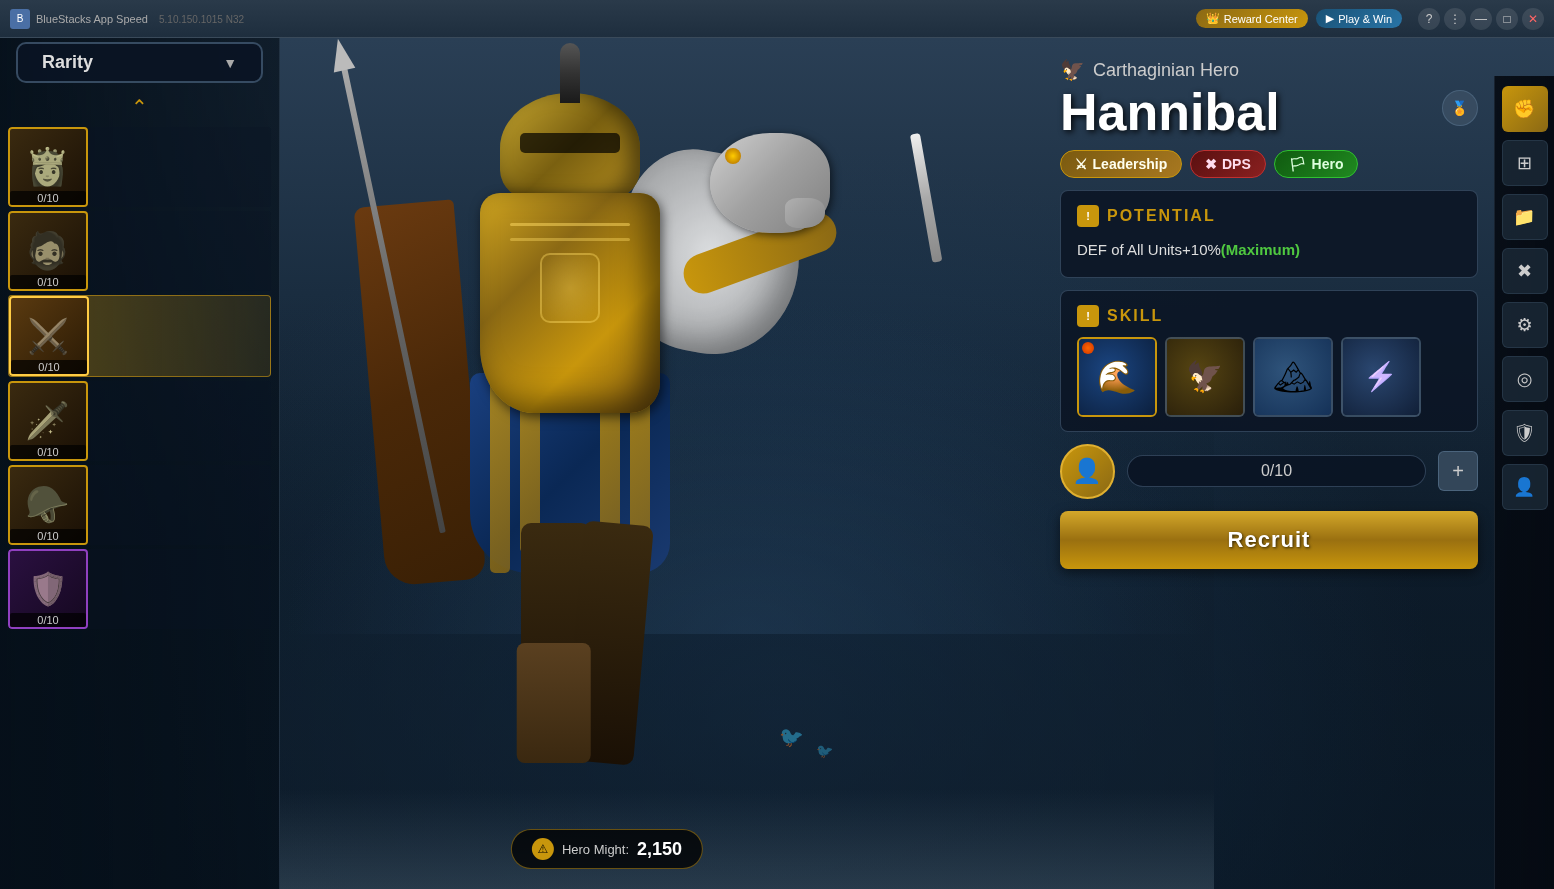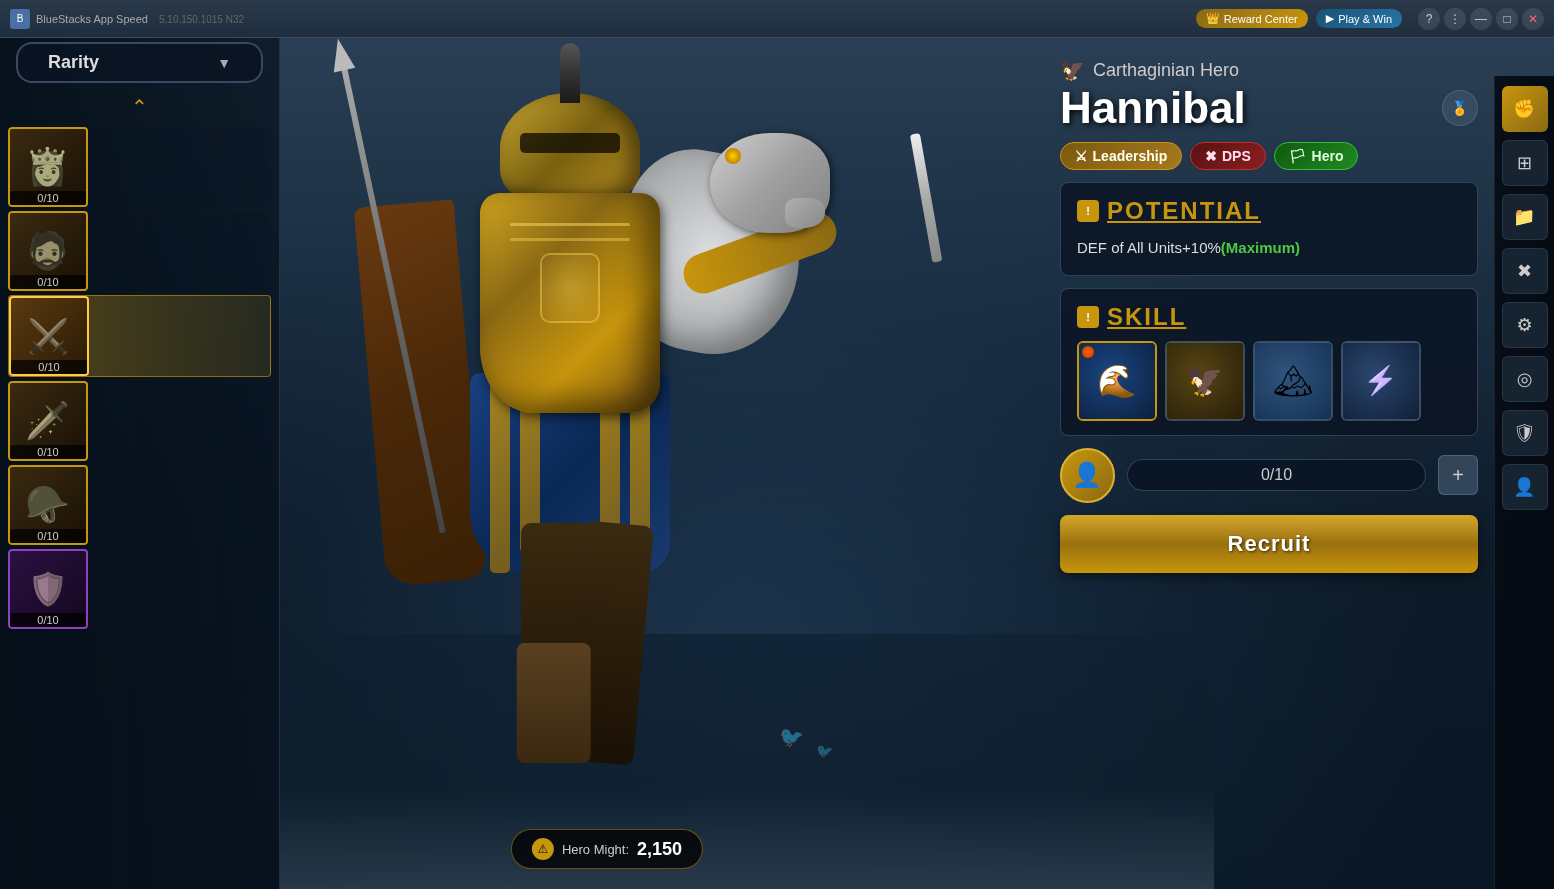--- a/index.html
+++ b/index.html
@@ -132,22 +132,22 @@
       color: #fff;
       text-shadow: 2px 2px 4px rgba(0,0,0,0.8);
       letter-spacing: 2px;
     }
 
     
     .rarity-dropdown {
       margin: 4px 16px 8px;
       background: rgba(10,20,35,0.9);
       border: 2px solid rgba(100,130,160,0.5);
-      border-radius: 16px;
-      padding: 8px 30px;
+      border-radius: 10px;
+      padding: 8px 24px;
       display: flex;
       align-items: center;
       justify-content: space-between;
       cursor: pointer;
     }
     .rarity-label {
       font-size: 18px;
       color: #ddd;
       font-weight: 600;
     }
@@ -295,21 +295,21 @@
       gap: 8px;
     }
     .hero-subtitle-icon {
       font-size: 20px;
     }
     .hero-subtitle-text {
       font-size: 18px;
       color: #ccc;
     }
     .hero-name {
-      font-size: 44px;
+      font-size: 52px;
       font-weight: bold;
       color: #fff;
       text-shadow: 2px 2px 6px rgba(0,0,0,0.9);
       line-height: 1;
     }
     .rank-icon {
       position: absolute;
       right: 0; top: 0;
       width: 36px; height: 36px;
       background: rgba(60,80,100,0.8);
@@ -370,25 +370,24 @@
     .card-header-icon {
       width: 22px; height: 22px;
       background: #c8960c;
       border-radius: 4px;
       display: flex; align-items: center; justify-content: center;
       font-size: 11px;
       color: #fff;
       font-weight: bold;
     }
     .card-title {
-      font-size: 24px;
+      font-size: 16px;
       font-weight: bold;
       color: #c8960c;
       letter-spacing: 2px;
-      text-decoration: underline;
     }
 
     .potential-text {
       color: #ddd;
       font-size: 15px;
       line-height: 1.7;
     }
     .potential-highlight {
       color: #4fc840;
       font-weight: 600;

